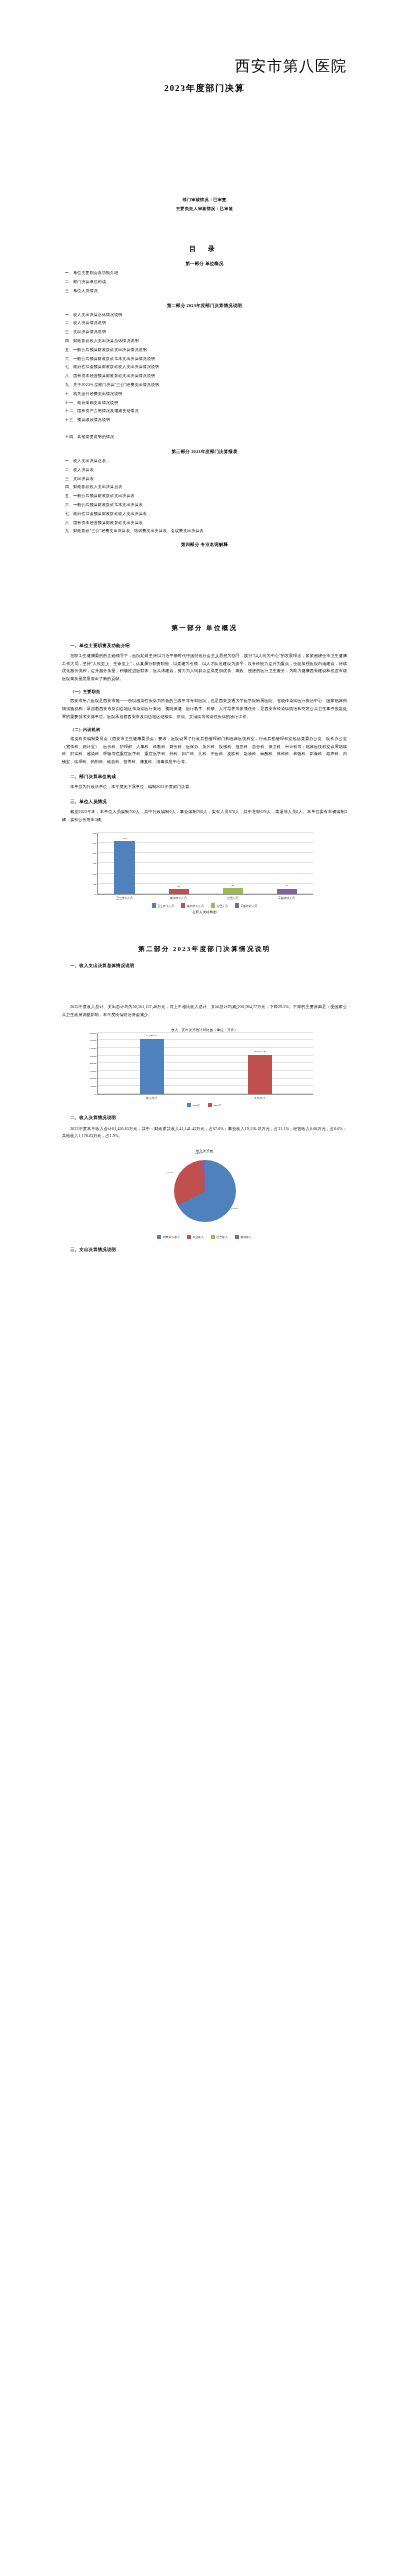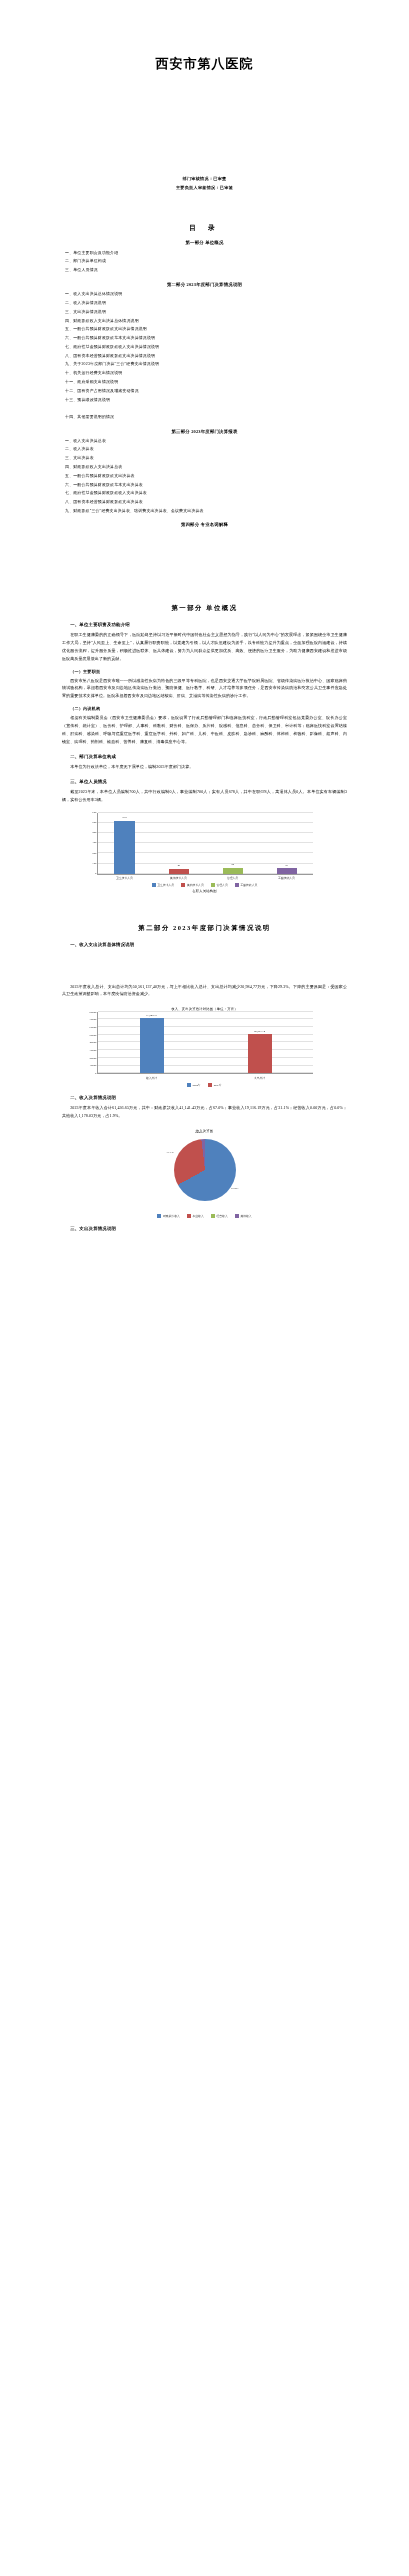--- a/index.html
+++ b/index.html
@@ -10,23 +10,23 @@
     font-family: "Liberation Serif", serif;
     color: #000000;
   }
   .page {
     width: 409px;
     min-height: 3468px;
     padding: 31px 62px 20.6px 62px;
     position: relative;
   }
   .cover-title {
-    text-align: center;
-    font-size: 13px;
-    font-weight: bold;
+    text-align: right;
+    font-size: 15px;
+    font-weight: normal;
     letter-spacing: 1px;
     margin-top: 20.6px;
     line-height: 1.9;
   }
   .cover-sub {
     text-align: center;
     font-size: 8.8px;
     font-weight: bold;
     letter-spacing: 1px;
     line-height: 1.9;
@@ -181,20 +181,21 @@
   }
   .spacer-md { height: 31px; }
 </style>
 </head>
 <body>
 
 <div class="page">
 
   <div>
     <div class="cover-title">西安市第八医院</div>
+    <div class="cover-sub">2023年度部门决算</div>
     <div class="cover-meta">
       <div>部门审核情况：已审查</div>
       <div>主要负责人审签情况：已审签</div>
     </div>
   </div>
 
   <div class="toc-title">目  录</div>
 
   <div class="toc-section">第一部分 单位概况</div>
   <div>

